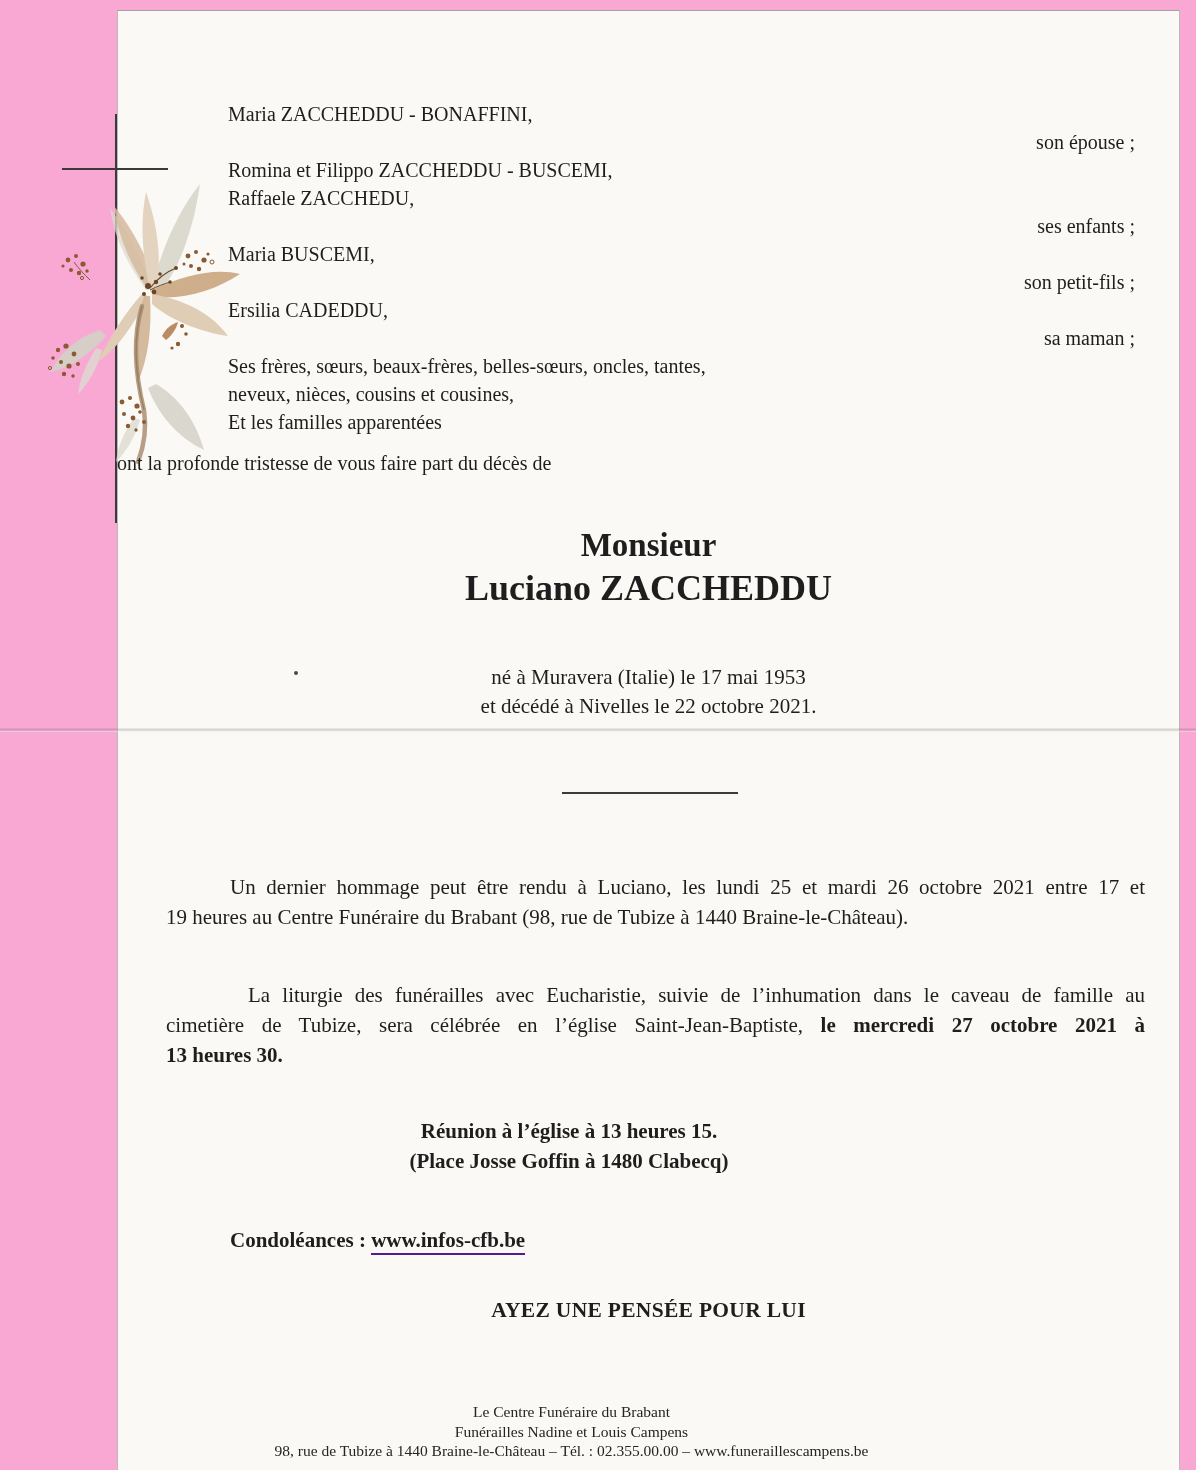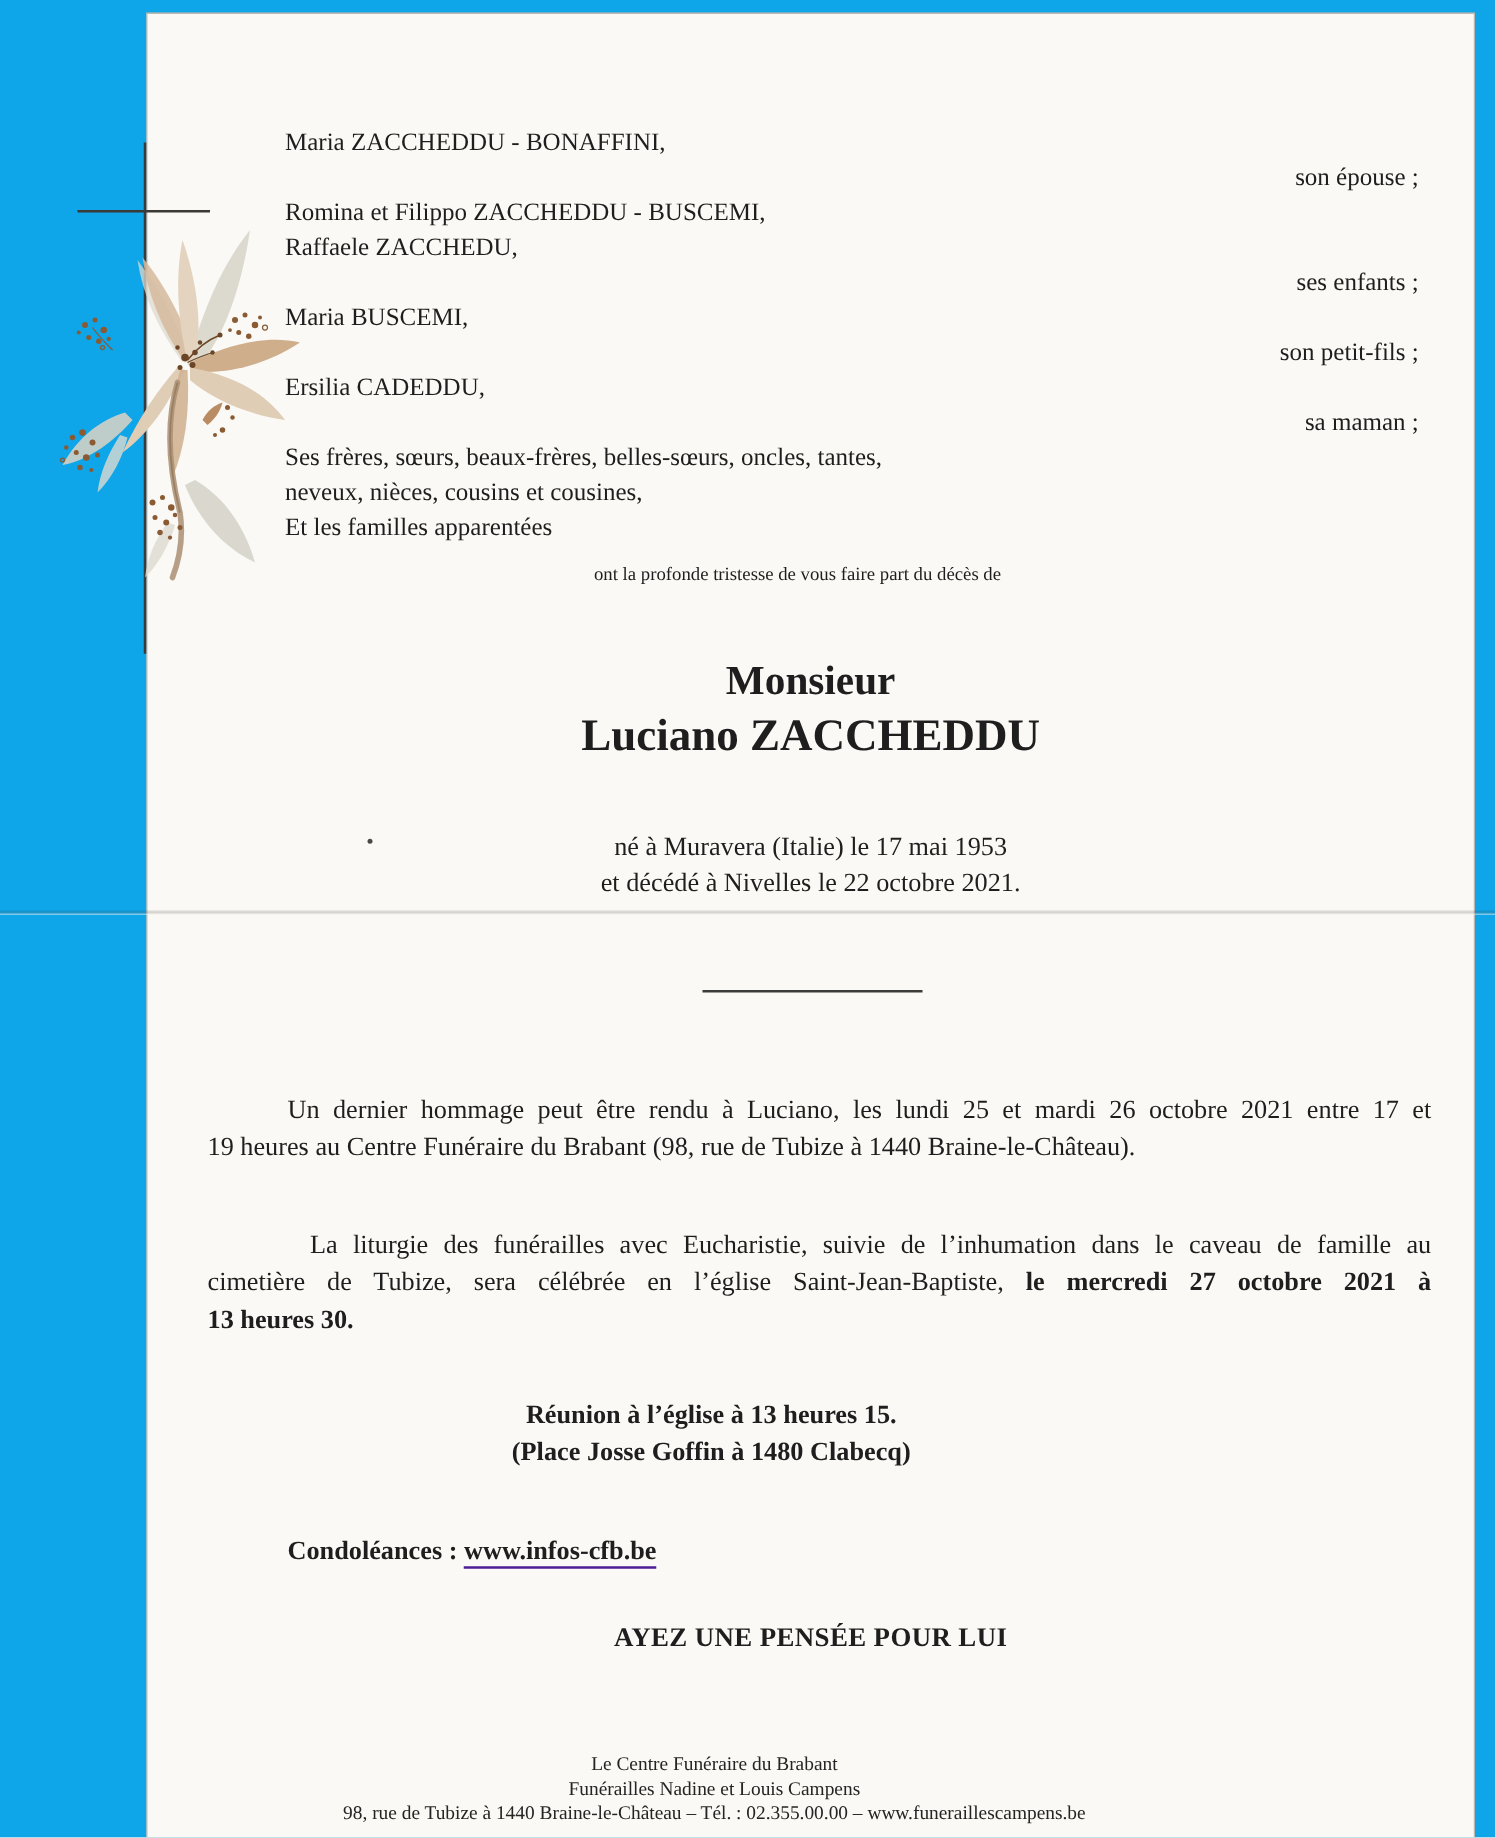--- a/index.html
+++ b/index.html
@@ -3,21 +3,21 @@
 <meta charset="utf-8">
 <style>
   html,body{margin:0;padding:0;}
   body{
     font-family:"Liberation Serif","DejaVu Serif",serif;
     background:#e9e7e0;
   }
   #page{
     position:relative;
     width:1196px;height:1470px;
-    background:#0ea5e9;
+    background:#f9a8d4;
     overflow:hidden;
   }
   
   #card{
     position:absolute;left:117px;top:10px;width:1063px;height:1460px;
     background:#faf9f5;
     border-top:1px solid rgba(95,95,88,.55);
     border-left:1px solid rgba(95,95,88,.40);
     border-right:1px solid rgba(110,110,104,.45);
     box-sizing:border-box;
@@ -30,21 +30,21 @@
   
   .cross-v{position:absolute;left:115px;top:114px;width:2px;height:409px;background:#3a3a38;}
   .cross-h{position:absolute;left:62px;top:168px;width:106px;height:2px;background:#3a3a38;}
   
   #flower{position:absolute;left:38px;top:178px;width:206px;height:288px;}
   
   .abs{position:absolute;color:#1e1e1e;}
   #family{left:228px;top:100px;width:907px;font-size:20px;line-height:28px;}
   .fl{white-space:nowrap;}
   .fl.right{text-align:right;white-space:nowrap;}
-  #intro{left:117px;top:452px;width:1042px;text-align:center;font-size:15px;}
+  #intro{left:117px;top:452px;width:1042px;text-align:left;font-size:20px;}
   #deceased-title{left:117px;top:527px;width:1063px;text-align:center;font-size:33px;font-weight:bold;}
   #deceased-name{left:117px;top:567px;width:1063px;text-align:center;font-size:36px;font-weight:bold;}
   #lifedates{left:117px;top:663px;width:1063px;text-align:center;font-size:21px;line-height:29px;}
   .ink-dot{position:absolute;left:294px;top:671px;width:4px;height:4px;border-radius:50%;background:#2b2b2b;opacity:.85;}
   .divider{position:absolute;left:562px;top:792px;width:176px;height:2px;background:#3c3c3a;}
   .para{left:166px;width:979px;font-size:21px;line-height:30px;text-align:justify;}
   #tribute{top:872px;}
   #funeral{top:980px;}
   .jline{text-align:justify;text-align-last:justify;}
   .lline{text-align:left;text-align-last:left;}

